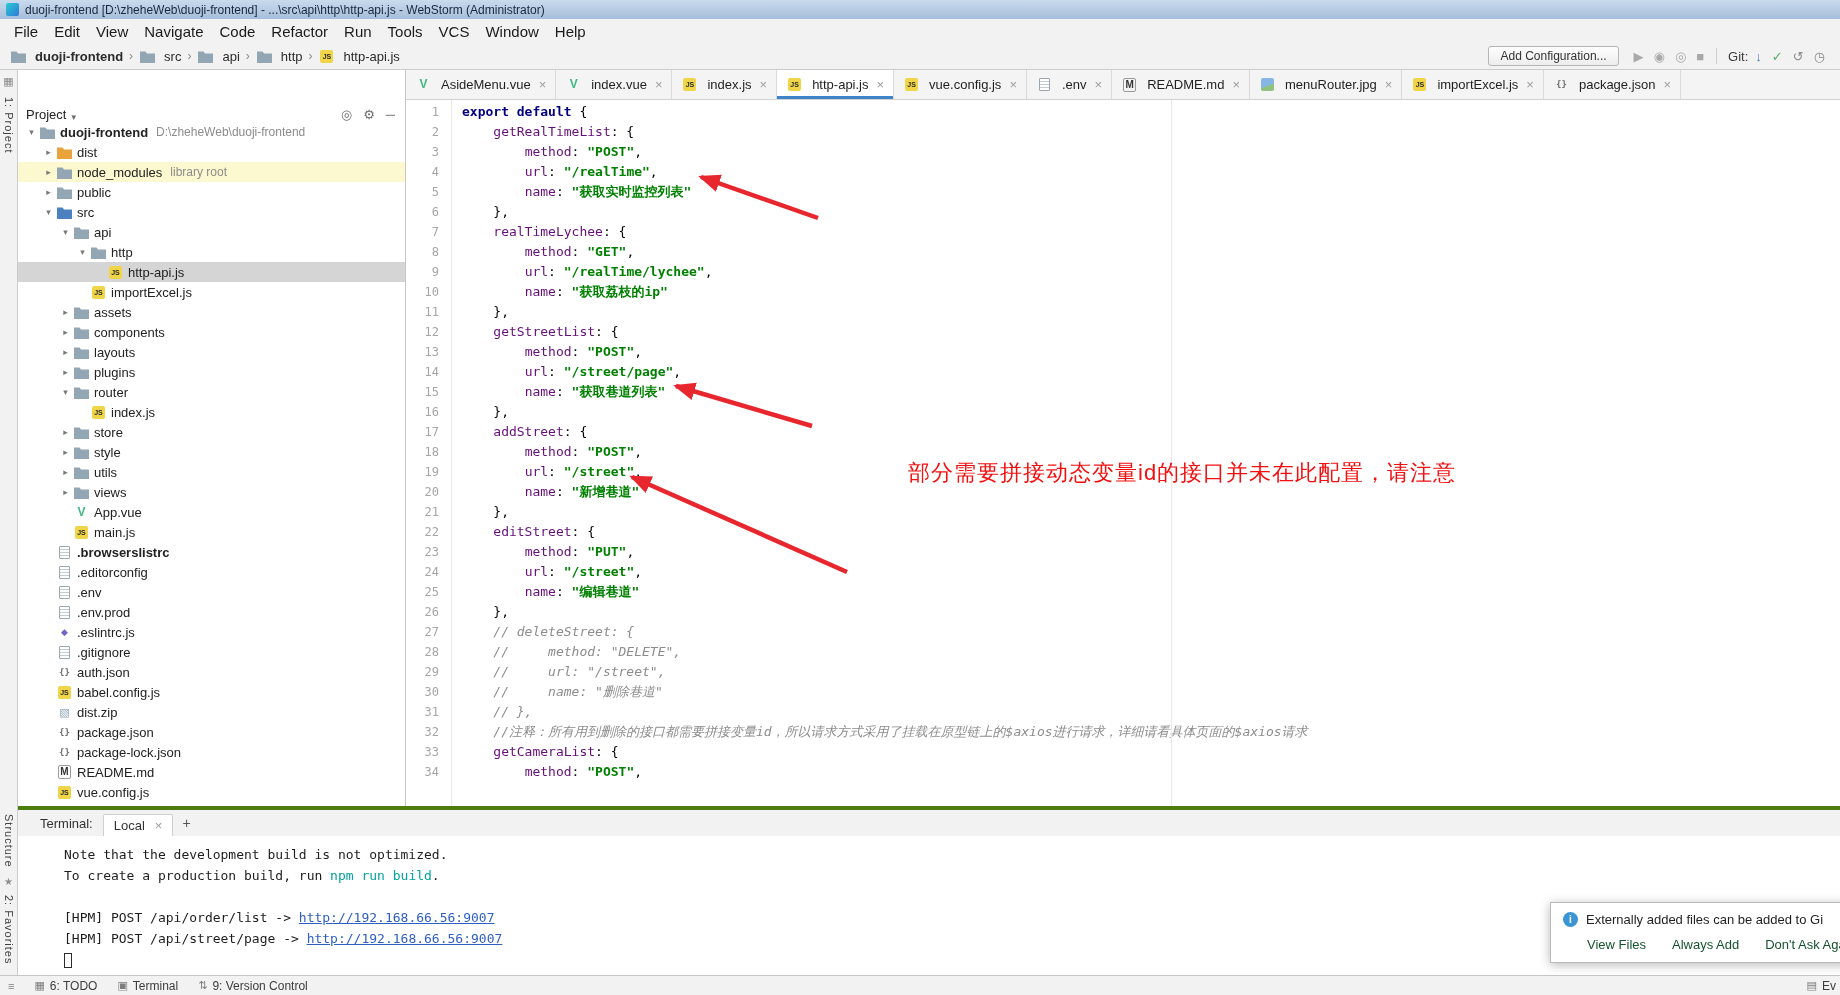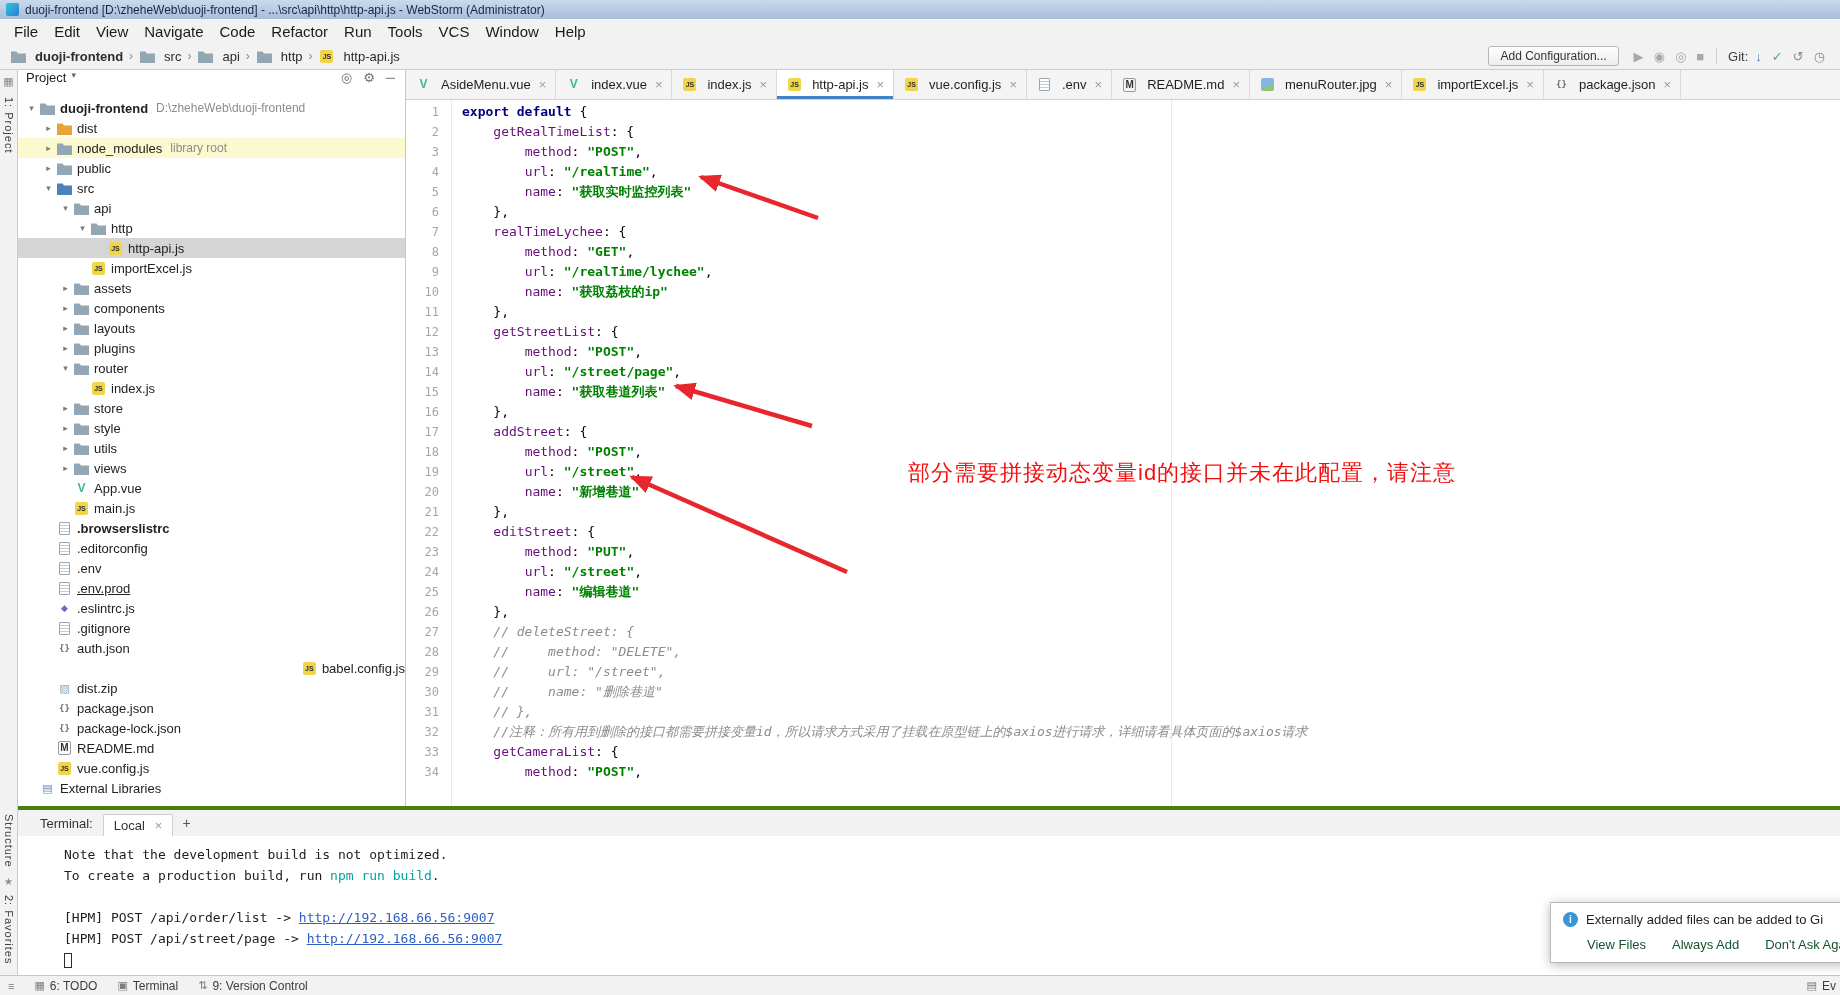--- a/index.html
+++ b/index.html
@@ -34,21 +34,21 @@
     flex-direction:column;align-items:center;padding:5px 0 6px 0;color:#4a4a4a;}
   .stripe-icon{font-size:11px;color:#8c8c8c;margin-bottom:4px;}
   .vlabel{writing-mode:vertical-rl;font-size:11px;letter-spacing:1px;color:#3f3f3f;margin:5px 0;}
   .stripe-spacer{flex:1;}
   .stripe-star{font-size:10px;color:#8E8E8E;margin:3px 0;}
   .main-right{flex:1;display:flex;flex-direction:column;min-width:0;}
   .work{flex:1;display:flex;min-height:0;}
   
   .ppanel{flex:none;width:388px;background:#FFFFFF;border-right:1px solid #C6C6C6;display:flex;
     flex-direction:column;min-height:0;}
-  .phead{flex:none;height:28px;display:flex;align-items:flex-start;padding:0 10px 0 8px;font-size:13px;color:#222;}
+  .phead{flex:none;height:28px;display:flex;align-items:flex-end;padding:0 10px 0 8px;font-size:13px;color:#222;margin-top:24px;}
   .phead-caret{color:#666;font-size:9px;margin-left:5px;}
   .phead-spacer{flex:1;}
   .hicon{color:#6E6E6E;font-size:13px;margin-left:11px;}
   .ptree{flex:1;overflow:hidden;font-size:13px;color:#222;}
   .trow{height:20px;display:flex;align-items:center;white-space:nowrap;cursor:default;}
   .trow.sel{background:var(--selection-bg,#D5D5D5);}
   .trow.hl{background:var(--node-highlight,#FCF8CF);}
   .chev{flex:none;width:15px;text-align:center;color:#7a7a7a;font-size:9px;}
   .ic{flex:none;width:17px;height:16px;display:inline-flex;align-items:center;justify-content:center;margin-right:4px;}
   .tlabel.bold{font-weight:bold;}
@@ -410,21 +410,21 @@
                 </span>
                 <span class="tlabel">.editorconfig</span>
               </div>
               <div class="trow" style="padding-left: 23px;">
                 <span class="chev"></span>
                 <span class="ic">
                   <span class="bg-txt"></span>
                 </span>
                 <span class="tlabel">.env</span>
               </div>
-              <div class="trow" style="padding-left: 23px; text-decoration: underline;">
+              <div class="trow" style="padding-left: 23px;">
                 <span class="chev"></span>
                 <span class="ic">
                   <span class="bg-txt"></span>
                 </span>
                 <span class="tlabel">.env.prod</span>
               </div>
               <div class="trow" style="padding-left: 23px;">
                 <span class="chev"></span>
                 <span class="ic">
                   <span class="bg-esl">◆</span>
@@ -438,21 +438,21 @@
                 </span>
                 <span class="tlabel">.gitignore</span>
               </div>
               <div class="trow" style="padding-left: 23px;">
                 <span class="chev"></span>
                 <span class="ic">
                   <span class="bg-json">{}</span>
                 </span>
                 <span class="tlabel">auth.json</span>
               </div>
-              <div class="trow" style="padding-left: 23px; justify-content: flex-end;">
+              <div class="trow" style="padding-left: 23px;">
                 <span class="chev"></span>
                 <span class="ic">
                   <span class="bg-js">JS</span>
                 </span>
                 <span class="tlabel">babel.config.js</span>
               </div>
               <div class="trow" style="padding-left: 23px;">
                 <span class="chev"></span>
                 <span class="ic">
                   <span class="bg-zip">▧</span>

